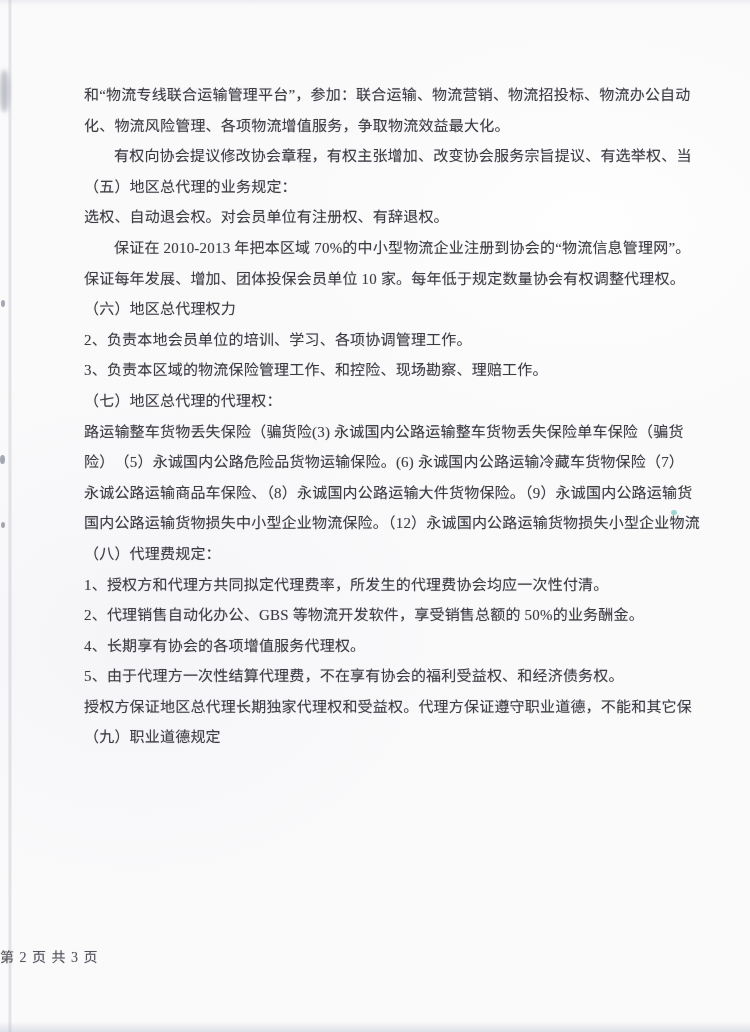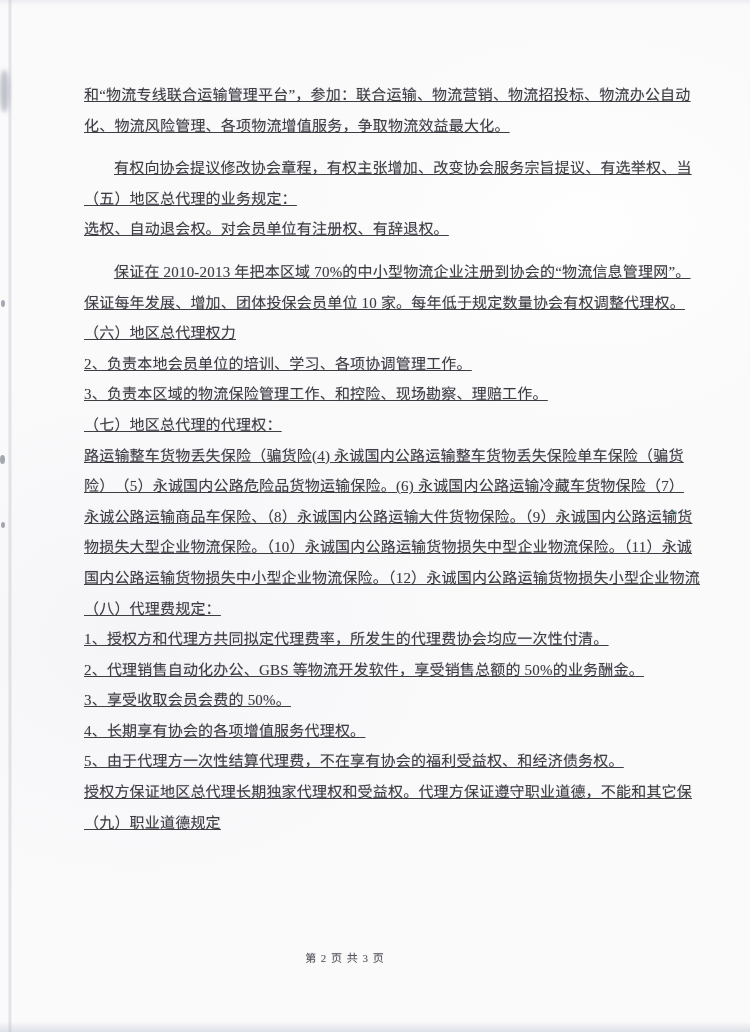--- a/index.html
+++ b/index.html
@@ -47,28 +47,26 @@
   .content{
     position:absolute;left:84px;top:80px;width:618px;
     color:var(--ink);
     font-size:15px;
     text-shadow:0 0 1px rgba(72,72,84,0.35);
   }
   .line{
     height:30.6px;line-height:30.6px;
     white-space:nowrap;
     letter-spacing:0.2px;
-    text-decoration:underline;
   }
-  .line.indent{padding-left:30px;margin-top:12px;}
+  .line.indent{padding-left:30px;}
   .footer{
     position:absolute;left:0;top:948px;width:690px;
-    text-align:center;
     color:var(--footer-ink);
-    font-size:11px;line-height:20px;letter-spacing:1px;
+    font-size:14px;line-height:20px;letter-spacing:1px;
     text-shadow:0 0 1px rgba(80,80,95,0.3);
   }
 </style>
 </head>
 <body>
 
 <div class="page">
 
   <div class="top-shade"></div>
   <div class="edge-line-left"></div>
@@ -84,29 +82,27 @@
       <div class="line">化、物流风险管理、各项物流增值服务，争取物流效益最大化。</div>
       <div class="line indent">有权向协会提议修改协会章程，有权主张增加、改变协会服务宗旨提议、有选举权、当</div>
       <div class="line">（五）地区总代理的业务规定：</div>
       <div class="line">选权、自动退会权。对会员单位有注册权、有辞退权。</div>
       <div class="line indent">保证在 2010-2013 年把本区域 70%的中小型物流企业注册到协会的“物流信息管理网”。</div>
       <div class="line">保证每年发展、增加、团体投保会员单位 10 家。每年低于规定数量协会有权调整代理权。</div>
       <div class="line">（六）地区总代理权力</div>
       <div class="line">2、负责本地会员单位的培训、学习、各项协调管理工作。</div>
       <div class="line">3、负责本区域的物流保险管理工作、和控险、现场勘察、理赔工作。</div>
       <div class="line">（七）地区总代理的代理权：</div>
-      <div class="line">路运输整车货物丢失保险（骗货险(4) 永诚国内公路运输整车货物丢失保险单车保险（骗货</div>
+      <div class="line">路运输整车货物丢失保险（骗货险(3) 永诚国内公路运输整车货物丢失保险单车保险（骗货</div>
       <div class="line">险）　（5）永诚国内公路危险品货物运输保险。(6) 永诚国内公路运输冷藏车货物保险（7）</div>
       <div class="line">永诚公路运输商品车保险、（8）永诚国内公路运输大件货物保险。（9）永诚国内公路运输货</div>
-      <div class="line">物损失大型企业物流保险。（10）永诚国内公路运输货物损失中型企业物流保险。（11）永诚</div>
       <div class="line">国内公路运输货物损失中小型企业物流保险。（12）永诚国内公路运输货物损失小型企业物流</div>
       <div class="line">（八）代理费规定：</div>
       <div class="line">1、授权方和代理方共同拟定代理费率，所发生的代理费协会均应一次性付清。</div>
       <div class="line">2、代理销售自动化办公、GBS 等物流开发软件，享受销售总额的 50%的业务酬金。</div>
-      <div class="line">3、享受收取会员会费的 50%。</div>
       <div class="line">4、长期享有协会的各项增值服务代理权。</div>
       <div class="line">5、由于代理方一次性结算代理费，不在享有协会的福利受益权、和经济债务权。</div>
       <div class="line">授权方保证地区总代理长期独家代理权和受益权。代理方保证遵守职业道德，不能和其它保</div>
       <div class="line">（九）职业道德规定</div>
     </div>
 
   <div class="footer">第 2 页 共 3 页</div>
 
 </div>
 

